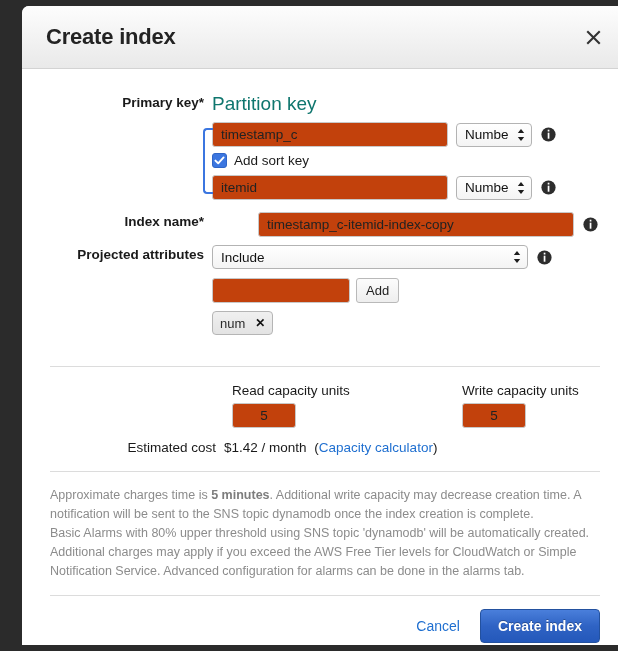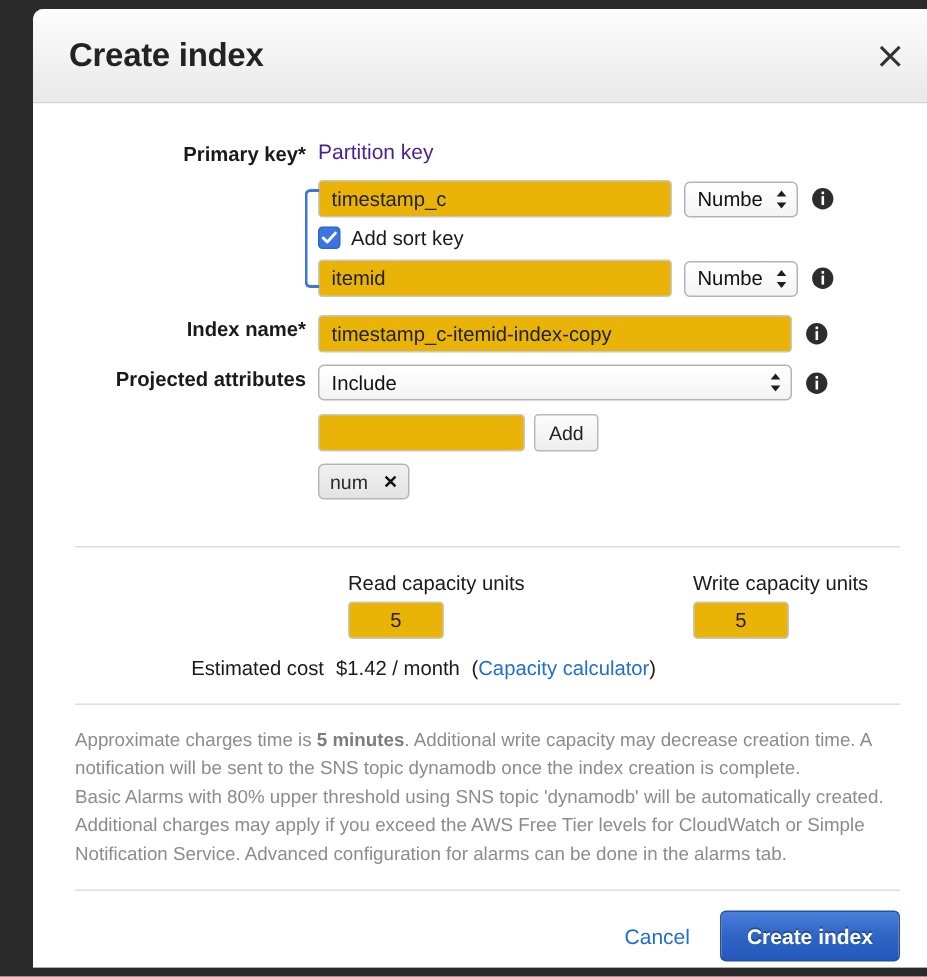--- a/index.html
+++ b/index.html
@@ -112,30 +112,30 @@
   .key-line {
     display: flex;
     align-items: center;
     margin-bottom: 6px;
   }
 
   input[type="text"] {
     font-family: "Liberation Sans", sans-serif;
     font-size: 13.5px;
     color: #222;
-    background: #eab308;
+    background: #c2410c;
     border: 1px solid #c8c8c8;
     border-radius: 3px;
     padding: 0 8px;
     height: 25px;
     box-sizing: border-box;
     outline: none;
   }
   .inp-key { width: 236px; }
-  .inp-indexname { width: 316px; background:#f7f7f7; }
+  .inp-indexname { width: 316px; background:#f7f7f7;margin-left:46px; }
   .inp-attr { width: 138px; background:#ffffff; }
 
   
   .select-wrap {
     position: relative;
     margin-left: 8px;
   }
   select {
     -webkit-appearance: none;
     appearance: none;
@@ -339,21 +339,21 @@
     </div>
   </div>
 
   <div class="modal-body">
 
     <div class="form-section">
 
       <div class="row">
         <div class="row-label bold">Primary key*</div>
         <div class="row-field">
-          <span style="font-size:14px;color:#4c1d95;">Partition key</span>
+          <span style="font-size:19px;color:#0f766e;">Partition key</span>
         </div>
       </div>
 
       <div class="row">
         <div class="row-label"></div>
         <div class="row-field">
           <div class="key-group">
             <div class="bracket"></div>
 
             <div class="key-line">

